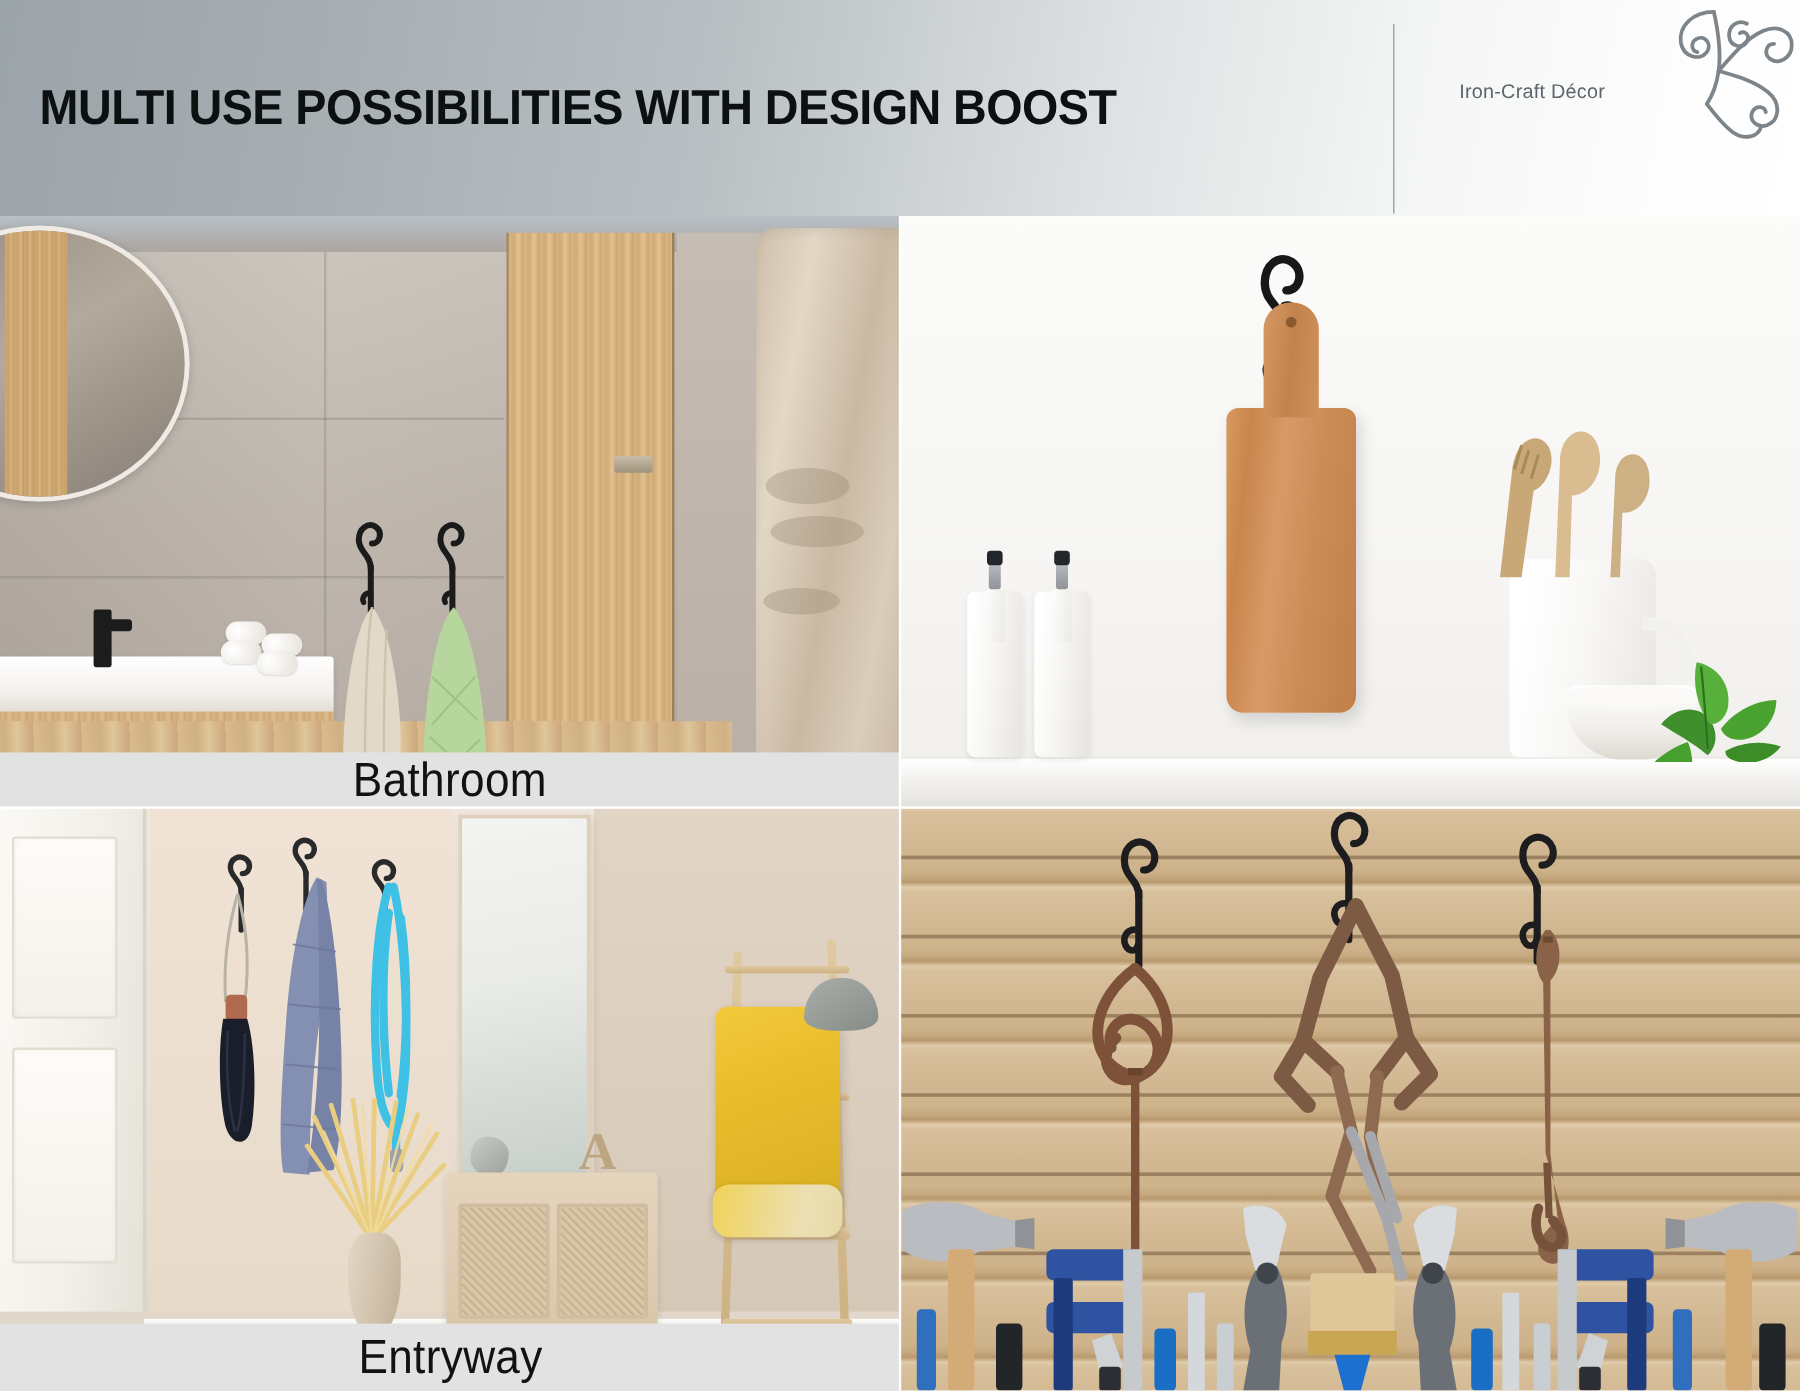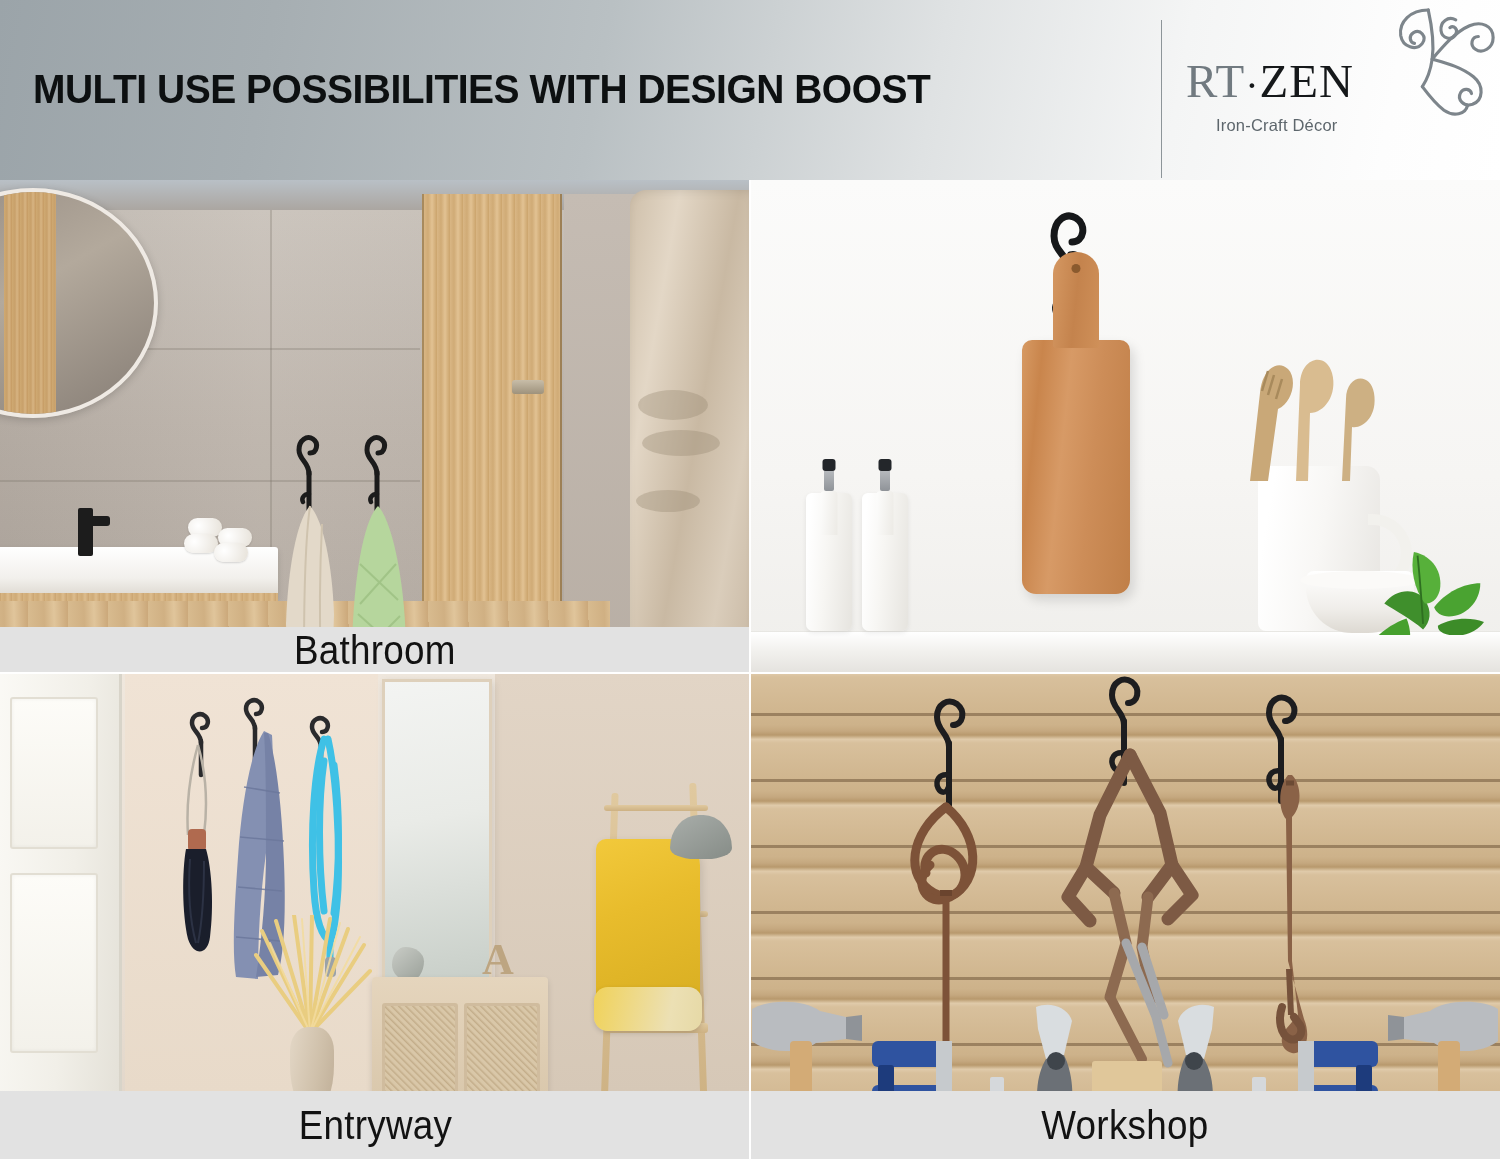--- a/index.html
+++ b/index.html
@@ -57,21 +57,21 @@
   .cell { position: relative; overflow: hidden; background: #fff; }
   .cell + .cell { }
   .scene { position: absolute; left: 0; top: 0; right: 0; bottom: 0; overflow: hidden; }
 
   .label-bar {
     position: absolute; left: 0; right: 0; bottom: 0; height: 46px;
     background: #e2e2e2;
     display: flex; align-items: center; justify-content: center;
     z-index: 40;
   }
-  .cell-r2 .label-bar { height: 68px; }
+  .cell-r2 .label-bar { height: 56px; }
   .label-text {
     font-size: 40px; color: #121212; letter-spacing: 0.3px;
     transform: scaleX(0.92); font-weight: 400;
     font-family: "Liberation Sans", sans-serif;
   }
   .vline { position: absolute; top: 0; bottom: 0; left: 749px; width: 2px; background: #ffffff; z-index: 45; }
   .hline { position: absolute; left: 0; right: 0; top: 492px; height: 2px; background: #ffffff; z-index: 45; }
 
   
   .hook { position: absolute; }
@@ -228,23 +228,20 @@
 </head>
 <body>
 
 <div class="page">
 
   <div class="header">
     <div class="header-title">MULTI USE POSSIBILITIES WITH DESIGN BOOST</div>
     <div class="header-divider"></div>
 
     <div class="logo-block">
-      <div class="logo-word">
-        <span class="logo-rt">RT</span><span class="logo-dot">·</span><span class="logo-zen">ZEN</span>
-      </div>
       <div class="logo-tagline">Iron-Craft Décor</div>
     </div>
 
     <svg class="logo-flourish" viewBox="0 0 120 130">
       <g fill="none" stroke="#7d858b" stroke-width="3.2" stroke-linecap="round">
         <path d="M46 8 C28 8 16 20 18 34 C20 46 34 50 40 42 C45 35 38 27 31 31 C26 34 27 41 32 42"></path>
         <path d="M46 8 C50 26 52 44 50 58 C48 72 44 80 40 86"></path>
         <path d="M50 58 C62 44 74 30 88 24 C100 19 112 24 112 36 C112 47 101 53 94 48 C88 44 90 35 97 35"></path>
         <path d="M74 18 C66 14 58 20 59 29 C60 37 70 40 74 33 C77 28 72 23 68 26"></path>
         <path d="M50 58 C64 62 80 66 92 76 C103 85 102 100 91 104 C82 107 75 99 79 92 C82 87 89 88 90 93"></path>
@@ -628,21 +625,18 @@
           <rect x="476" y="108" width="18" height="52" rx="4" fill="#1a6fc4"></rect>
           <rect x="528" y="104" width="14" height="56" rx="3" fill="#c9ced2"></rect>
           <rect x="644" y="92" width="16" height="68" rx="4" fill="#2f6fbe"></rect>
           <rect x="716" y="104" width="22" height="56" rx="4" fill="#222629"></rect>
           <path d="M160 118 L176 112 L186 140 L168 150 Z" fill="#cfd3d6"></path>
           <rect x="166" y="140" width="18" height="20" rx="3" fill="#2b2f33"></rect>
           <path d="M590 118 L574 112 L564 140 L582 150 Z" fill="#cfd3d6"></path>
           <rect x="566" y="140" width="18" height="20" rx="3" fill="#2b2f33"></rect>
         </svg>
       </div>
-      <div class="label-bar">
-        <span class="label-text">Workshop</span>
-      </div>
     </div>
 
     <div class="vline"></div>
     <div class="hline"></div>
   </div>
 </div>
 
 </body></html>

